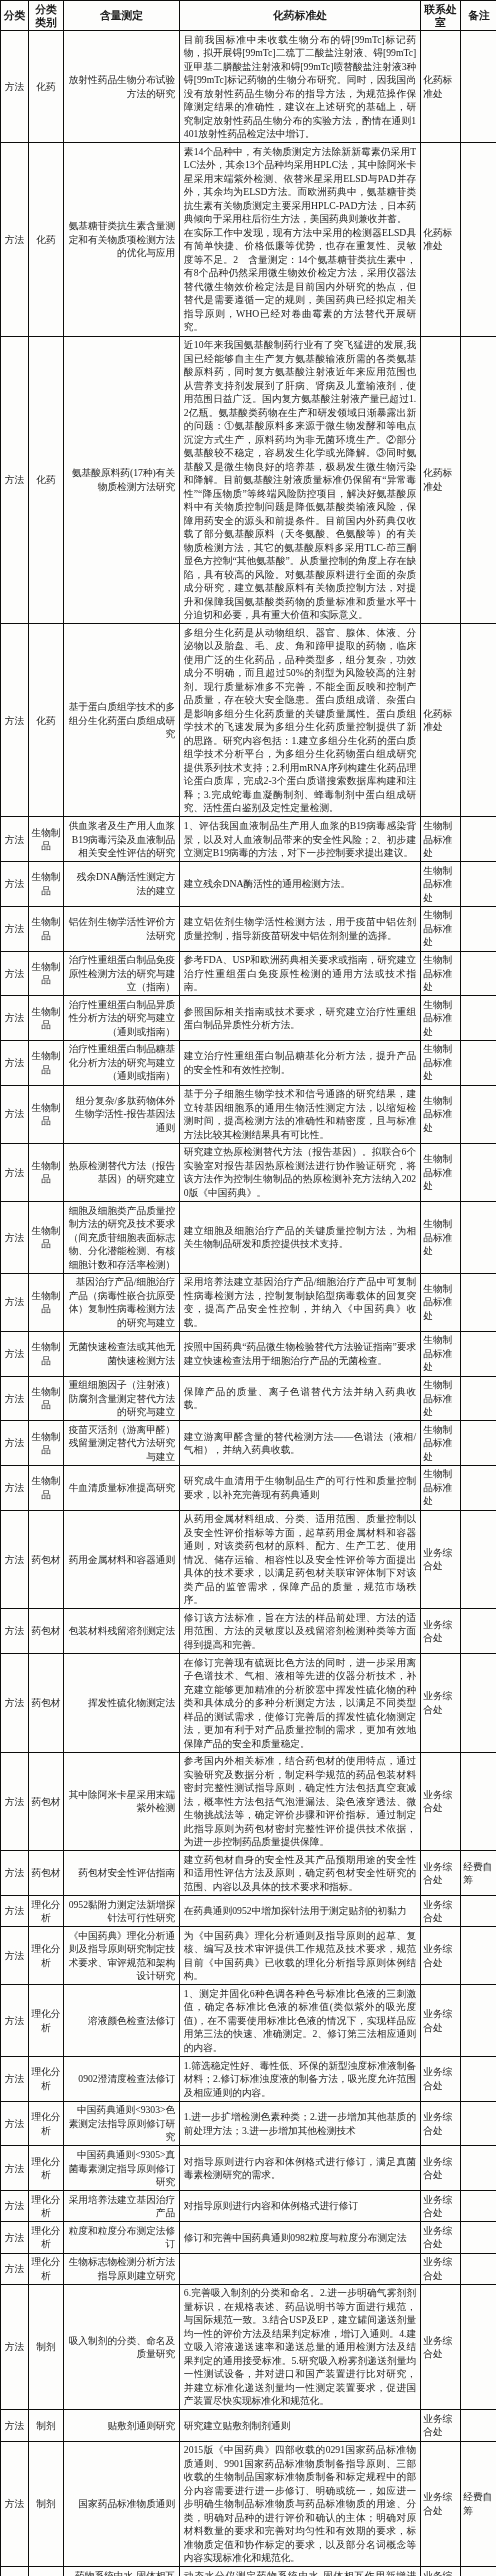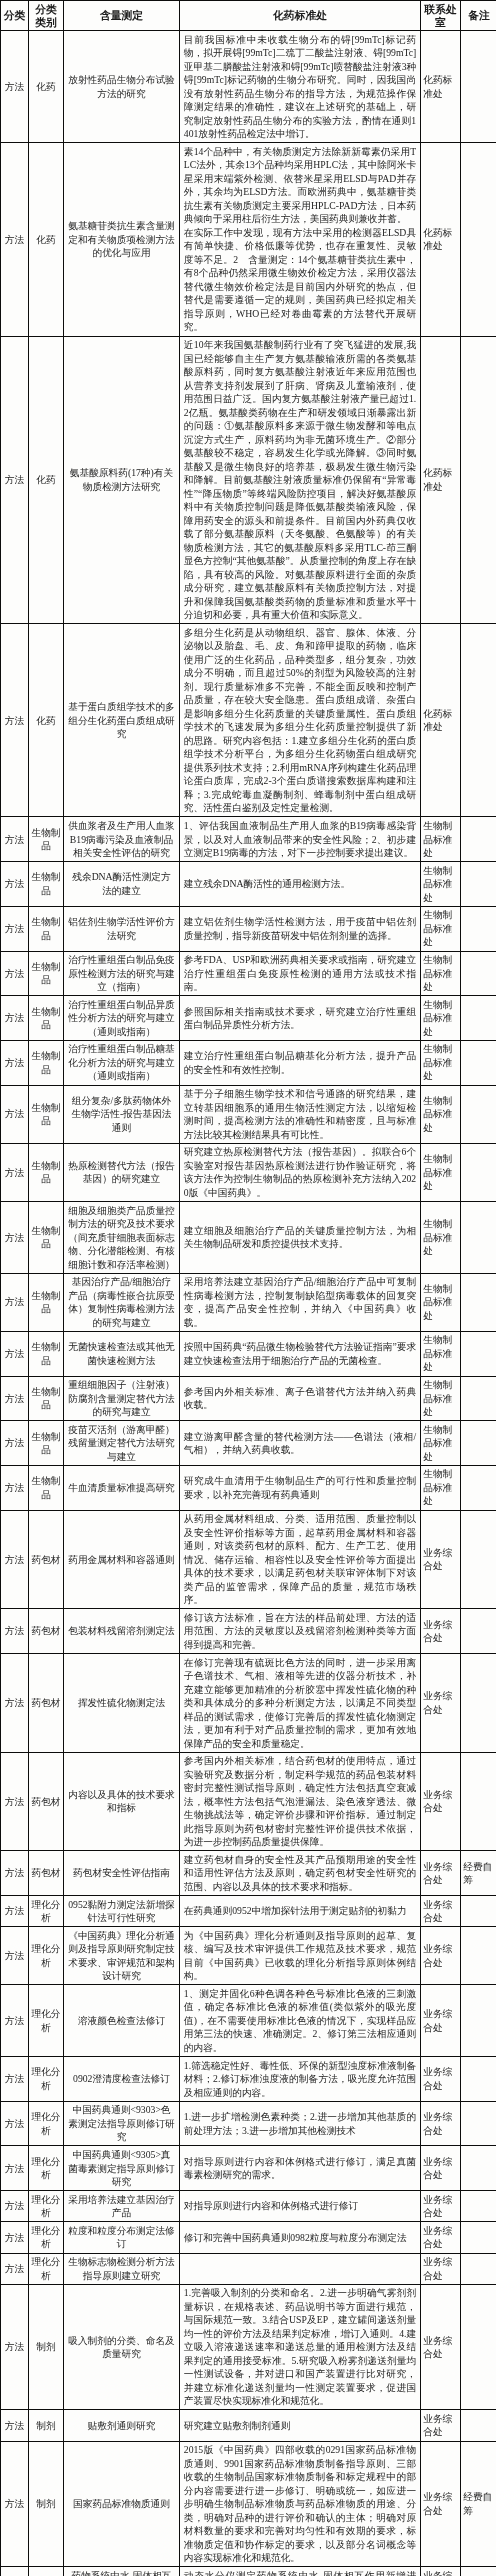--- a/index.html
+++ b/index.html
@@ -39,21 +39,21 @@
   td {
     font-size: 9.7px;
     line-height: 13.5px;
     padding: 1.6px 2.7px;
   }
   td.col-cat, td.col-type {
     text-align: center;
     padding: 1.6px 1.1px;
   }
   td.col-topic {
-    text-align: center;
+    text-align: right;
     padding: 1.6px 3.8px;
   }
   td.col-purpose {
     text-align: justify;
     white-space: pre-wrap;
     padding: 1.6px 3.8px;
   }
   td.col-office, td.col-note {
     text-align: left;
     padding: 1.6px 2.2px;
@@ -204,21 +204,21 @@
           <td class="col-type">生物制品</td>
           <td class="col-topic">无菌快速检查法或其他无菌快速检测方法</td>
           <td class="col-purpose">按照中国药典“药品微生物检验替代方法验证指南”要求建立快速检查法用于细胞治疗产品的无菌检查。</td>
           <td class="col-office">生物制品标准处</td>
           <td class="col-note"></td>
         </tr>
         <tr>
           <td class="col-cat">方法</td>
           <td class="col-type">生物制品</td>
           <td class="col-topic">重组细胞因子（注射液）防腐剂含量测定替代方法的研究与建立</td>
-          <td class="col-purpose">参考国内外相关标准、离子色谱替代方法并纳入药典收载。</td>
+          <td class="col-purpose">保障产品的质量、离子色谱替代方法并纳入药典收载。</td>
           <td class="col-office">生物制品标准处</td>
           <td class="col-note"></td>
         </tr>
         <tr>
           <td class="col-cat">方法</td>
           <td class="col-type">生物制品</td>
           <td class="col-topic">疫苗灭活剂（游离甲醛）残留量测定替代方法研究与建立</td>
           <td class="col-purpose">建立游离甲醛含量的替代检测方法——色谱法（液相/气相），并纳入药典收载。</td>
           <td class="col-office">生物制品标准处</td>
           <td class="col-note"></td>
@@ -251,21 +251,21 @@
           <td class="col-cat">方法</td>
           <td class="col-type">药包材</td>
           <td class="col-topic">挥发性硫化物测定法</td>
           <td class="col-purpose">在修订完善现有硫斑比色方法的同时，进一步采用离子色谱技术、气相、液相等先进的仪器分析技术，补充建立能够更加精准的分析胶塞中挥发性硫化物的种类和具体成分的多种分析测定方法，以满足不同类型样品的测试需求，使修订完善后的挥发性硫化物测定法，更加有利于对产品质量控制的需求，更加有效地保障产品的安全和质量稳定。</td>
           <td class="col-office">业务综合处</td>
           <td class="col-note"></td>
         </tr>
         <tr>
           <td class="col-cat">方法</td>
           <td class="col-type">药包材</td>
-          <td class="col-topic">内容以及具体的技术要求和指标</td>
+          <td class="col-topic">其中除阿米卡星采用末端紫外检测</td>
           <td class="col-purpose">参考国内外相关标准，结合药包材的使用特点，通过实验研究及数据分析，制定科学规范的药品包装材料密封完整性测试指导原则，确定性方法包括真空衰减法，概率性方法包括气泡泄漏法、染色液穿透法、微生物挑战法等，确定评价步骤和评价指标。通过制定此指导原则为药包材密封完整性评价提供技术依据，为进一步控制药品质量提供保障。</td>
           <td class="col-office">业务综合处</td>
           <td class="col-note"></td>
         </tr>
         <tr>
           <td class="col-cat">方法</td>
           <td class="col-type">药包材</td>
           <td class="col-topic">药包材安全性评估指南</td>
           <td class="col-purpose">建立药包材自身的安全性及其产品预期用途的安全性和适用性评估方法及原则，确定药包材安全性研究的范围、内容以及具体的技术要求和指标。</td>
           <td class="col-office">业务综合处</td>
@@ -340,21 +340,21 @@
           <td class="col-type">理化分析</td>
           <td class="col-topic">生物标志物检测分析方法指导原则建立研究</td>
           <td class="col-purpose"></td>
           <td class="col-office">业务综合处</td>
           <td class="col-note"></td>
         </tr>
         <tr>
           <td class="col-cat">方法</td>
           <td class="col-type">制剂</td>
           <td class="col-topic">吸入制剂的分类、命名及质量研究</td>
-          <td class="col-purpose">1.完善吸入制剂的分类和命名。2.进一步明确气雾剂剂量标识，在规格表述、药品说明书等方面进行规范，与国际规范一致。3.结合USP及EP，建立罐间递送剂量均一性的评价方法及结果判定标准，增订入通则。4.建立吸入溶液递送速率和递送总量的通用检测方法及结果判定的通用接受标准。5.研究吸入粉雾剂递送剂量均一性测试设备，并对进口和国产装置进行比对研究，并建立标准化递送剂量均一性测定装置要求，促进国产装置尽快实现标准化和规范化。</td>
+          <td class="col-purpose">6.完善吸入制剂的分类和命名。2.进一步明确气雾剂剂量标识，在规格表述、药品说明书等方面进行规范，与国际规范一致。3.结合USP及EP，建立罐间递送剂量均一性的评价方法及结果判定标准，增订入通则。4.建立吸入溶液递送速率和递送总量的通用检测方法及结果判定的通用接受标准。5.研究吸入粉雾剂递送剂量均一性测试设备，并对进口和国产装置进行比对研究，并建立标准化递送剂量均一性测定装置要求，促进国产装置尽快实现标准化和规范化。</td>
           <td class="col-office">业务综合处</td>
           <td class="col-note"></td>
         </tr>
         <tr>
           <td class="col-cat">方法</td>
           <td class="col-type">制剂</td>
           <td class="col-topic">贴敷剂通则研究</td>
           <td class="col-purpose">研究建立贴敷剂制剂通则</td>
           <td class="col-office">业务综合处</td>
           <td class="col-note"></td>

